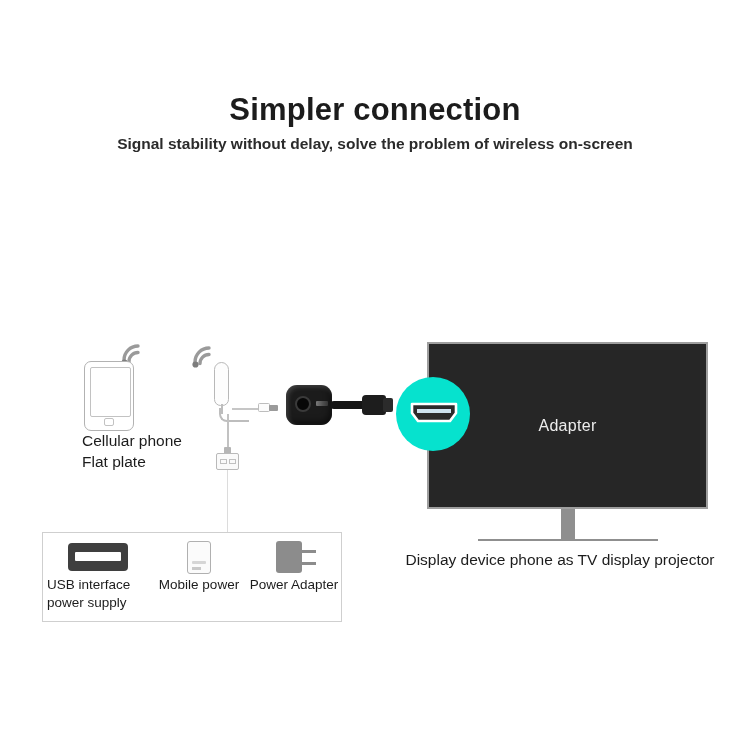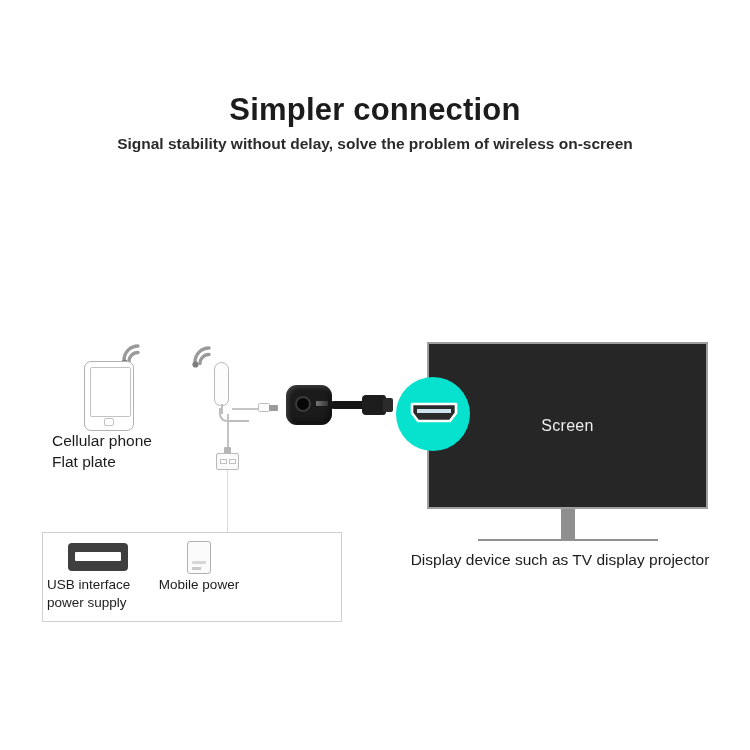--- a/index.html
+++ b/index.html
@@ -473,21 +473,21 @@
         <path d="M12 21.5 A9 9 0 0 1 21 12.5"></path>
       </g>
       <circle cx="7.5" cy="22.5" r="3.1" fill="#7d7d7d"></circle>
     </svg>
   </div>
 
   <div class="phone">
     <div class="phone-screen"></div>
     <div class="phone-home"></div>
   </div>
-  <div class="label-phone" style="white-space: pre-line;">Cellular phone
+  <div class="label-phone" style="white-space: pre-line; margin-left: 30px;">Cellular phone
 Flat plate</div>
 
   <div class="antenna"></div>
   <div class="cable-vert-top"></div>
   <div class="cable-elbow"></div>
   <div class="cable-horiz"></div>
   <div class="microusb"></div>
   <div class="microusb-tip"></div>
 
   <div class="cable-down"></div>
@@ -498,33 +498,33 @@
   <div class="usb-tail"></div>
 
   <div class="dongle-body"></div>
   <div class="dongle-port"></div>
   <div class="dongle-logo"></div>
   <div class="dongle-cord"></div>
   <div class="hdmi-plug"></div>
   <div class="hdmi-plug-tip"></div>
 
   <div class="tv-frame"></div>
-  <div class="tv-screen-label">Screen</div>
+  <div class="tv-screen-label">Adapter</div>
   <div class="tv-neck"></div>
   <div class="tv-base"></div>
 
   <div class="hdmi-circle"></div>
   <div class="hdmi-icon">
     <svg width="48" height="23" viewBox="0 0 48 23" aria-hidden="true">
       <path d="M2 3 H46 V12 L40 20 H8 L2 12 Z" fill="#2b2b2b" stroke="#ffffff" stroke-width="2.6" stroke-linejoin="round"></path>
       <rect x="7" y="8" width="34" height="4" fill="#cfe3ef"></rect>
     </svg>
   </div>
 
-  <div class="caption-tv">Display device such as TV display projector</div>
+  <div class="caption-tv">Display device phone as TV display projector</div>
 
   <div class="legend-box">
 
     <div class="legend-item i0">
       <div class="legend-icon-wrap">
         <div class="ico-usb">
           <div class="ico-usb-bar"></div>
         </div>
       </div>
       <div class="legend-text">USB interface
@@ -534,16 +534,24 @@
     <div class="legend-item i1">
       <div class="legend-icon-wrap">
         <div class="ico-bank">
           <div class="ico-bank-line"></div>
           <div class="ico-bank-dots"></div>
         </div>
       </div>
       <div class="legend-text">Mobile power</div>
     </div>
 
+    <div class="legend-item i2">
+      <div class="legend-icon-wrap">
+        <div class="ico-adapter"></div>
+        <div class="ico-prong t"></div>
+        <div class="ico-prong b"></div>
+      </div>
+      <div class="legend-text">Power Adapter</div>
+    </div>
 
   </div>
 
 </div>
 
 </body></html>

